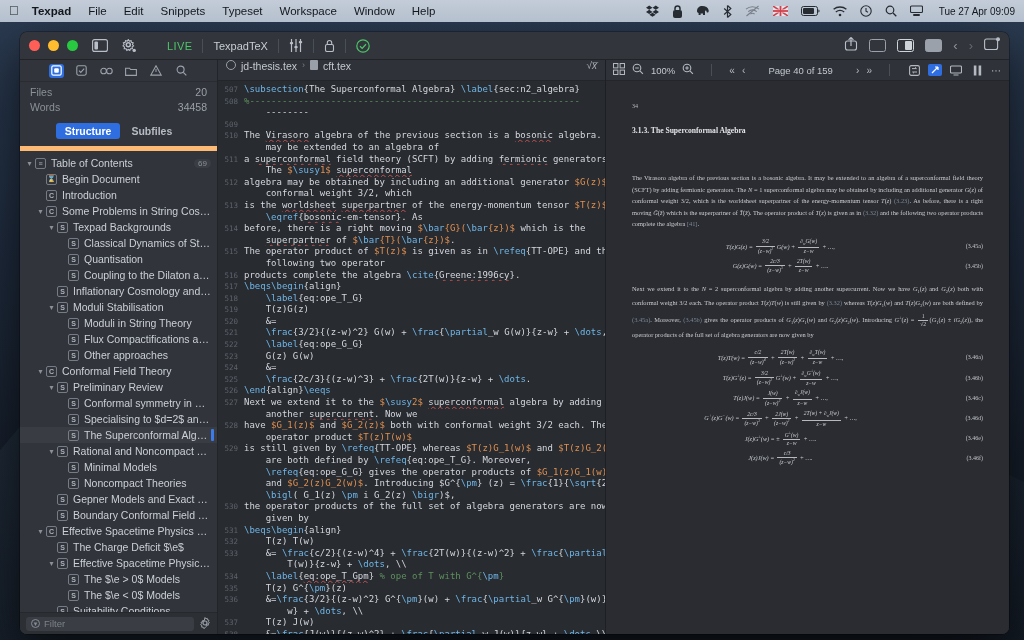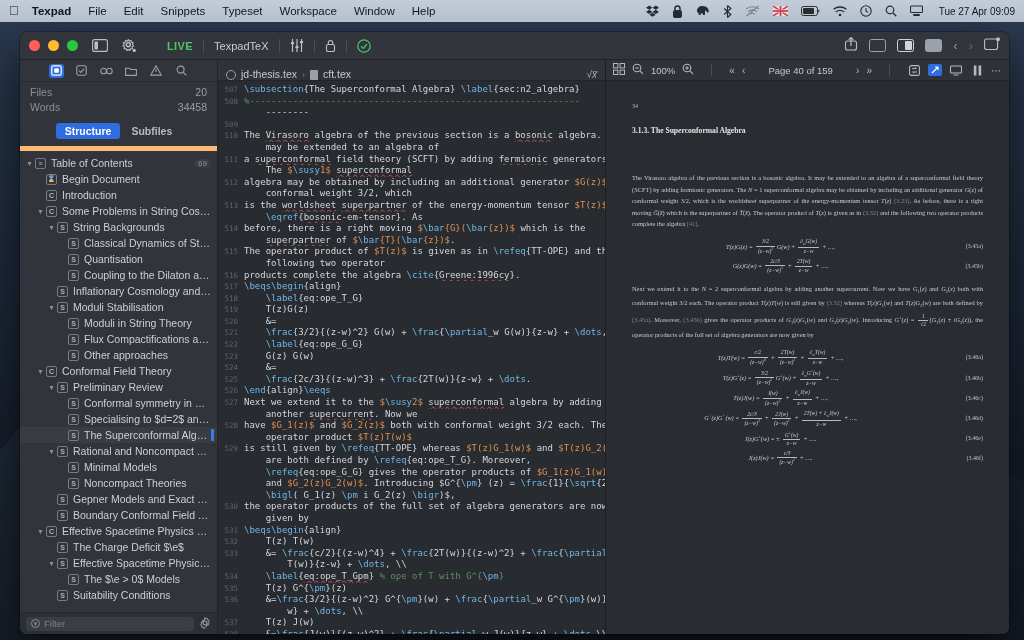--- a/index.html
+++ b/index.html
@@ -46,21 +46,21 @@
     height:28px;flex:0 0 28px;background:#32353b;
     display:flex;align-items:center;padding:0 9px;
     border-bottom:1px solid #212327;position:relative;
   }
   .lights{display:flex;gap:8px;align-items:center;}
   .light{width:11px;height:11px;border-radius:50%;}
   .l-r{background:#ff5f57;} .l-y{background:#febc2e;} .l-g{background:#28c840;}
   .tb-ico{
     margin-left:14px;color:#b9bfc8;display:flex;align-items:center;justify-content:center;
   }
-  .live{color:#4ec46a;font-size:11px;font-weight:bold;letter-spacing:.4px;margin-left:30px;}
+  .live{color:#4ec46a;font-size:11px;font-weight:normal;letter-spacing:.4px;margin-left:30px;}
   .tsep{width:1px;height:14px;background:#4a4e55;margin:0 10px;}
   .engine{color:#c7ccd4;font-size:11px;}
   .tb-right{margin-left:auto;display:flex;align-items:center;gap:11px;color:#b9bfc8;}
   .layoutbtn{width:17px;height:13px;border:1.2px solid #9aa1ab;border-radius:2.5px;position:relative;}
   .layoutbtn.sel{border-color:#cfd4db;}
   .layoutbtn .half{position:absolute;top:1px;bottom:1px;background:#cfd4db;border-radius:1px;}
   .layoutbtn.full{background:#9aa1ab;border-color:#9aa1ab;}
   .chev{font-size:13px;color:#8d939c;}
 
   
@@ -104,21 +104,21 @@
   .funnel{width:9px;height:9px;border:1px solid #868c95;border-radius:50%;font-size:7px;
           display:flex;align-items:center;justify-content:center;color:#868c95;}
 
   
   .editor{
     flex:1;min-width:0;background:#282b30;display:flex;flex-direction:column;
     border-right:1px solid #1d1f24;
   }
   .ed-bar{
     height:21px;flex:0 0 21px;background:#2f3238;border-bottom:1px solid #232529;
-    display:flex;align-items:flex-end;padding:0 8px;font-size:10.5px;color:#c3c8d0;gap:5px;
+    display:flex;align-items:flex-start;padding:0 8px;font-size:10.5px;color:#c3c8d0;gap:5px;
   }
   .dot-ico{width:10px;height:10px;border-radius:50%;border:1.4px solid #9aa0a9;}
   .crumb-sep{color:#7a7f88;font-size:9px;}
   .pg-ico{width:8px;height:10px;background:#9aa0a9;border-radius:1px;}
   .ed-bar .right{margin-left:auto;color:#a9aeb7;font-size:10px;font-style:italic;}
   .code{
     flex:1;overflow:hidden;padding:3px 0 0 0;
     font-family:"DejaVu Sans Mono","Liberation Mono",monospace;
     font-size:9px;line-height:11.6px;white-space:pre;
   }
@@ -397,21 +397,21 @@
               <span class="lbl">Introduction</span>
             </div>
             <div class="trow" style="padding-left: 15px;">
               <span class="tw">▾</span>
               <span class="badge">C</span>
               <span class="lbl">Some Problems in String Cosmolo...</span>
             </div>
             <div class="trow" style="padding-left: 26px;">
               <span class="tw">▾</span>
               <span class="badge">S</span>
-              <span class="lbl">String Backgrounds</span>
+              <span class="lbl">Texpad Backgrounds</span>
             </div>
             <div class="trow" style="padding-left: 37px;">
               <span class="tw"></span>
               <span class="badge">S</span>
               <span class="lbl">Classical Dynamics of String</span>
             </div>
             <div class="trow" style="padding-left: 37px;">
               <span class="tw"></span>
               <span class="badge">S</span>
               <span class="lbl">Quantisation</span>
@@ -509,20 +509,25 @@
             </div>
             <div class="trow" style="padding-left: 26px;">
               <span class="tw">▾</span>
               <span class="badge">S</span>
               <span class="lbl">Effective Spacetime Physics of ...</span>
             </div>
             <div class="trow" style="padding-left: 37px;">
               <span class="tw"></span>
               <span class="badge">S</span>
               <span class="lbl">The $\e &gt; 0$ Models</span>
+            </div>
+            <div class="trow" style="padding-left: 37px;">
+              <span class="tw"></span>
+              <span class="badge">S</span>
+              <span class="lbl">The $\e &lt; 0$ Models</span>
             </div>
             <div class="trow" style="padding-left: 26px;">
               <span class="tw"></span>
               <span class="badge">S</span>
               <span class="lbl">Suitability Conditions</span>
             </div>
           </div>
       </div>
 
       <div class="sb-filter">

